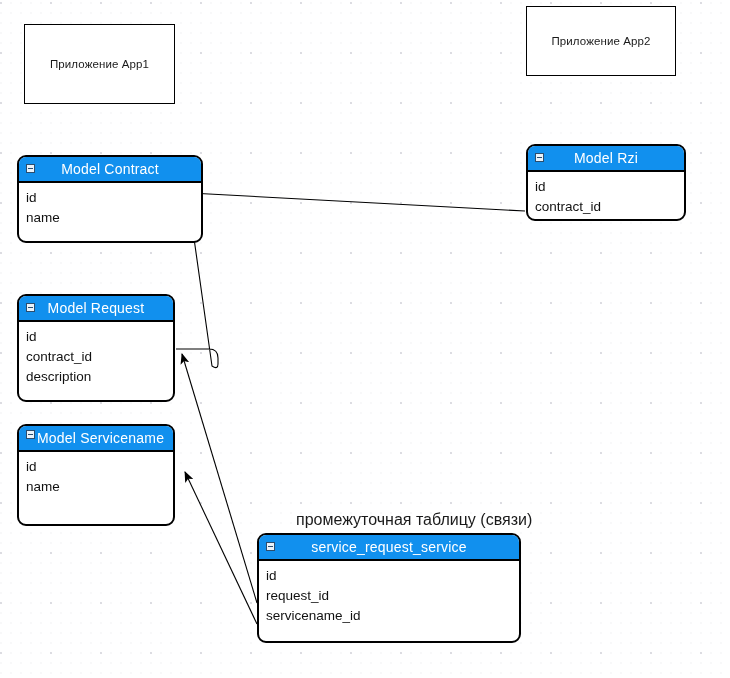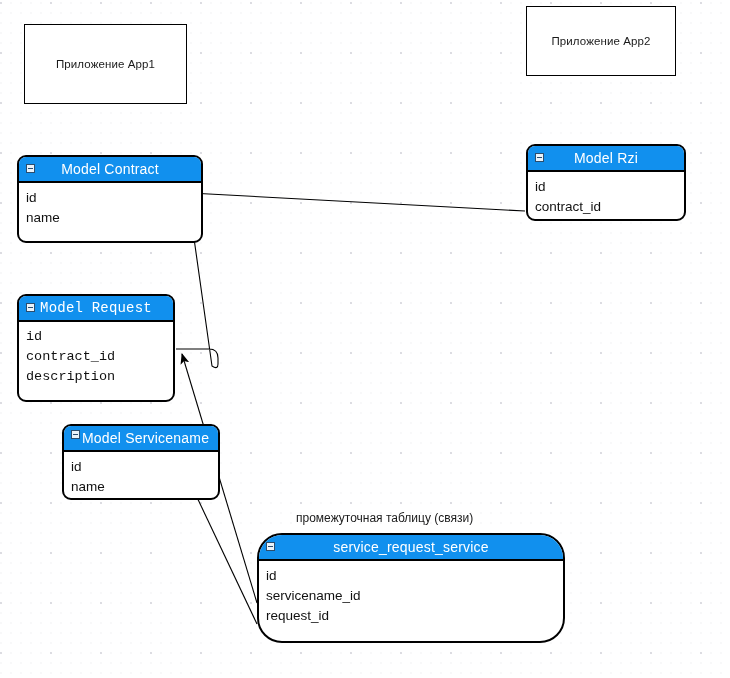--- a/index.html
+++ b/index.html
@@ -97,21 +97,21 @@
   .field {
     font-size: 13.5px;
     color: #111111;
     line-height: 20px;
     white-space: nowrap;
   }
 
   
   .annotation {
     position: absolute;
-    font-size: 12px;
+    font-size: 16px;
     color: #1a1a1a;
     white-space: nowrap;
   }
 
   
   #connectors {
     position: absolute;
     left: 0;
     top: 0;
     width: 730px;
@@ -133,21 +133,21 @@
 
     <path d="M 525,211 L 190,193" fill="none" stroke="#000000" stroke-width="1.1" marker-end="url(#arrowhead)"></path>
 
     <path d="M 176,349 L 209,349 Q 218,349 218,358 L 218,364 Q 218,370 212,366 L 189,203" fill="none" stroke="#000000" stroke-width="1.1" marker-end="url(#arrowhead)"></path>
 
     <path d="M 257,603 L 182,354" fill="none" stroke="#000000" stroke-width="1.1" marker-end="url(#arrowhead)"></path>
 
     <path d="M 257,624 L 185,472" fill="none" stroke="#000000" stroke-width="1.1" marker-end="url(#arrowhead)"></path>
   </svg>
 
-  <div class="app-box" style="left:24px; top:24px; width:163px; height:80px;">
+  <div class="app-box" style="left:24px; top:24px; width:151px; height:80px;">
     <span class="app-box-label">Приложение App1</span>
   </div>
 
   <div class="app-box" style="left:526px; top:6px; width:150px; height:70px;">
     <span class="app-box-label">Приложение App2</span>
   </div>
 
   <div class="entity" style="left:17px; top:155px; width:186px; height:88px;">
     <div class="entity-header">
       <span class="collapse-icon"></span>
@@ -163,50 +163,50 @@
     <div class="entity-header">
       <span class="collapse-icon"></span>
       <span class="entity-title">Model Rzi</span>
     </div>
     <div class="entity-body">
       <div class="field">id</div>
       <div class="field">contract_id</div>
     </div>
   </div>
 
-  <div class="entity" style="left:17px; top:294px; width:158px; height:108px;font-family:Liberation Mono, monospace;">
+  <div class="entity" style="left:17px; top:294px; width:158px; height:108px;">
     <div class="entity-header">
       <span class="collapse-icon"></span>
       <span class="entity-title">Model Request</span>
     </div>
     <div class="entity-body">
       <div class="field">id</div>
       <div class="field">contract_id</div>
       <div class="field">description</div>
     </div>
   </div>
 
-  <div class="entity" style="left:17px; top:424px; width:158px; height:76px;margin-left:45px;">
+  <div class="entity" style="left:17px; top:424px; width:158px; height:102px;">
     <div class="entity-header" style="justify-content:flex-start; padding-left:18px;">
       <span class="collapse-icon" style="top:4px;"></span>
       <span class="entity-title">Model Servicename</span>
     </div>
     <div class="entity-body">
       <div class="field">id</div>
       <div class="field">name</div>
     </div>
   </div>
 
   <div class="annotation" style="left:296px; top:511px;">промежуточная таблицу (связи)</div>
 
-  <div class="entity" style="left:257px; top:533px; width:308px; height:110px;border-radius:25px;">
+  <div class="entity" style="left:257px; top:533px; width:264px; height:110px;">
     <div class="entity-header">
       <span class="collapse-icon"></span>
       <span class="entity-title">service_request_service</span>
     </div>
     <div class="entity-body">
       <div class="field">id</div>
+      <div class="field">request_id</div>
       <div class="field">servicename_id</div>
-      <div class="field">request_id</div>
     </div>
   </div>
 
 </div>
 
 </body></html>

